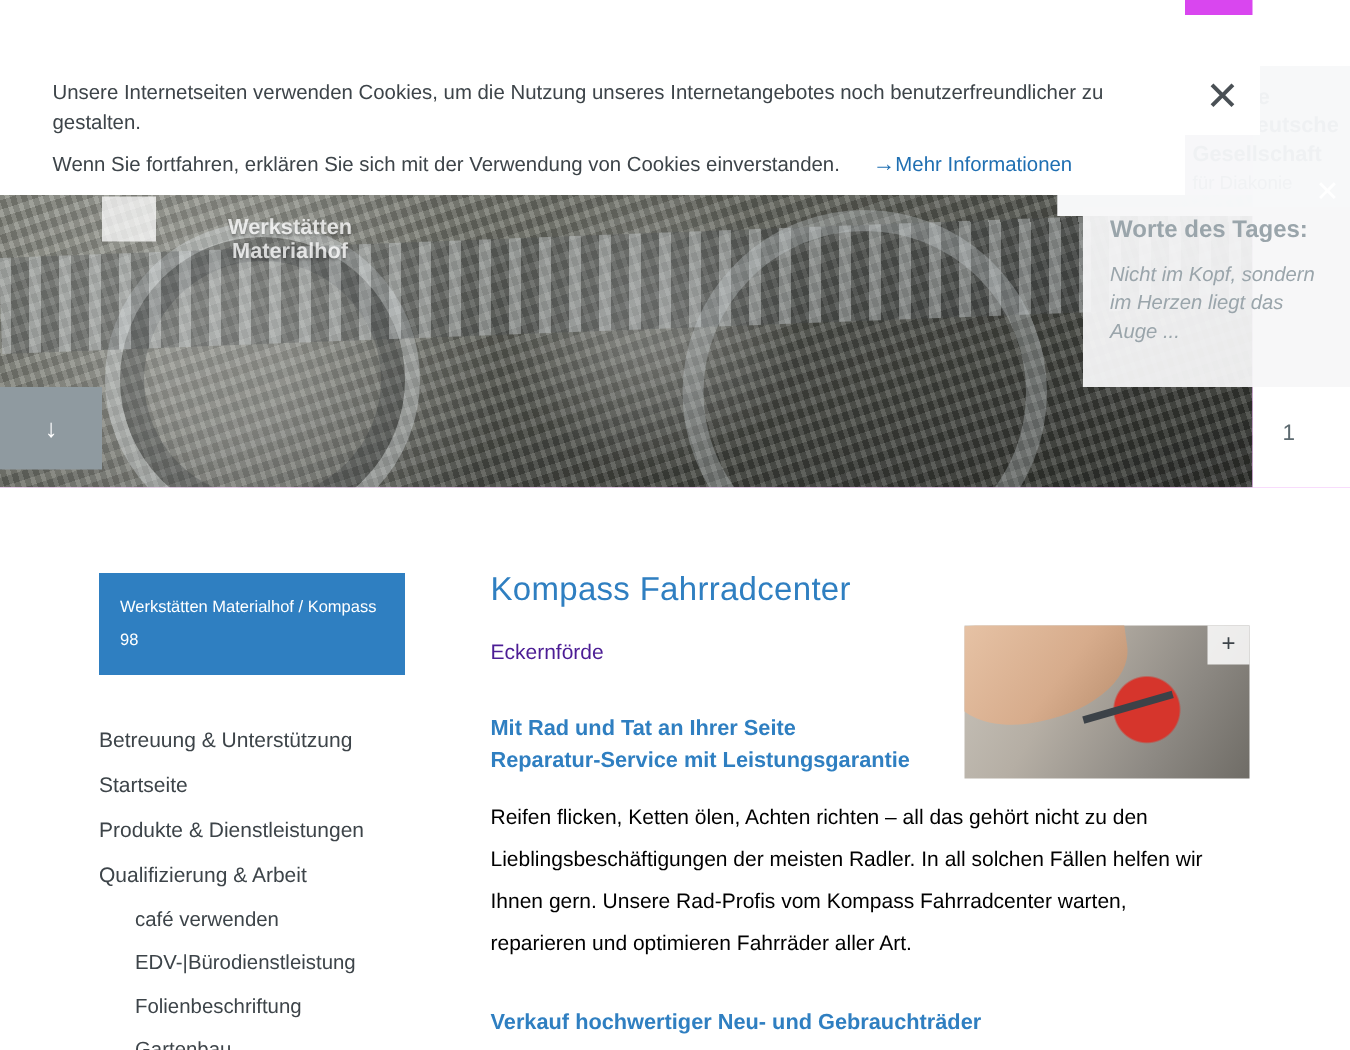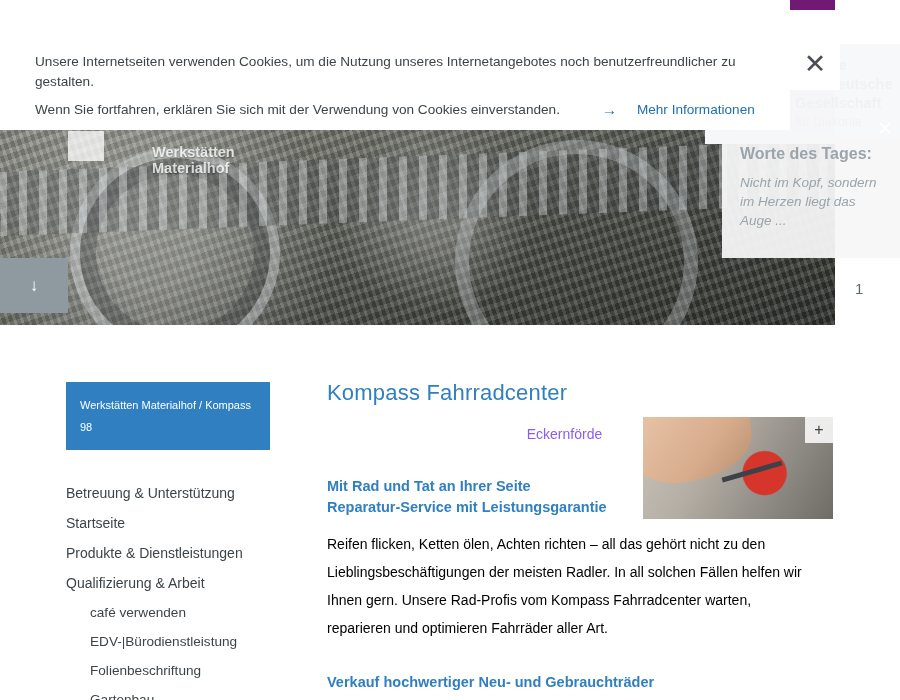--- a/index.html
+++ b/index.html
@@ -16,22 +16,23 @@
     width: 900px; height: 700px;
     overflow: hidden;
     background: #ffffff;
   }
 
   
   .hero {
     position: absolute;
     left: 0; top: 0;
     width: 900px; height: 325px;
-    background: #701a75;
-    overflow: hidden;
+    background: #d946ef;
+    overflow: hidden;
+    text-align: center;
   }
   .hero-photo {
     position: absolute;
     left: 0; top: 130px;
     width: 835px; height: 195px;
     background:
       radial-gradient(circle at 18% 60%, rgba(255,255,255,0.28) 0 6%, rgba(0,0,0,0) 26%),
       radial-gradient(circle at 52% 45%, rgba(255,255,255,0.22) 0 5%, rgba(0,0,0,0) 22%),
       repeating-linear-gradient(72deg, rgba(255,255,255,0.10) 0 3px, rgba(0,0,0,0.10) 3px 7px),
       repeating-linear-gradient(-18deg, rgba(255,255,255,0.07) 0 5px, rgba(0,0,0,0.13) 5px 11px),
@@ -172,21 +173,21 @@
   .cookie-bar p {
     margin: 0;
     font-size: 13.6px;
     line-height: 20px;
     color: #3d4449;
   }
   .cookie-line2 {
     margin-top: 8px !important;
     display: flex;
     align-items: flex-end;
-    gap: 20px;
+    gap: 0;
     flex-wrap: wrap;
   }
   .cookie-more {
     color: #1f6fb2;
     text-decoration: none;
     font-size: 13.6px;
   }
   .cookie-arrow {
     color: #1f6fb2;
     font-size: 15px;
@@ -262,22 +263,21 @@
   .article h1 {
     margin: 0;
     font-size: 22px;
     font-weight: normal;
     color: #2f7fc1;
     letter-spacing: .2px;
   }
   .article .place {
     margin: 14px 0 0 0;
     font-size: 14px;
-    color: #8b5cf6;
-    text-align: center;
+    color: #4c1d95;
   }
   .article h2 {
     margin: 28px 0 0 0;
     font-size: 14.5px;
     color: #2f7fc1;
     line-height: 21px;
     width: 300px;
   }
   .article p {
     margin: 12px 0 0 0;

